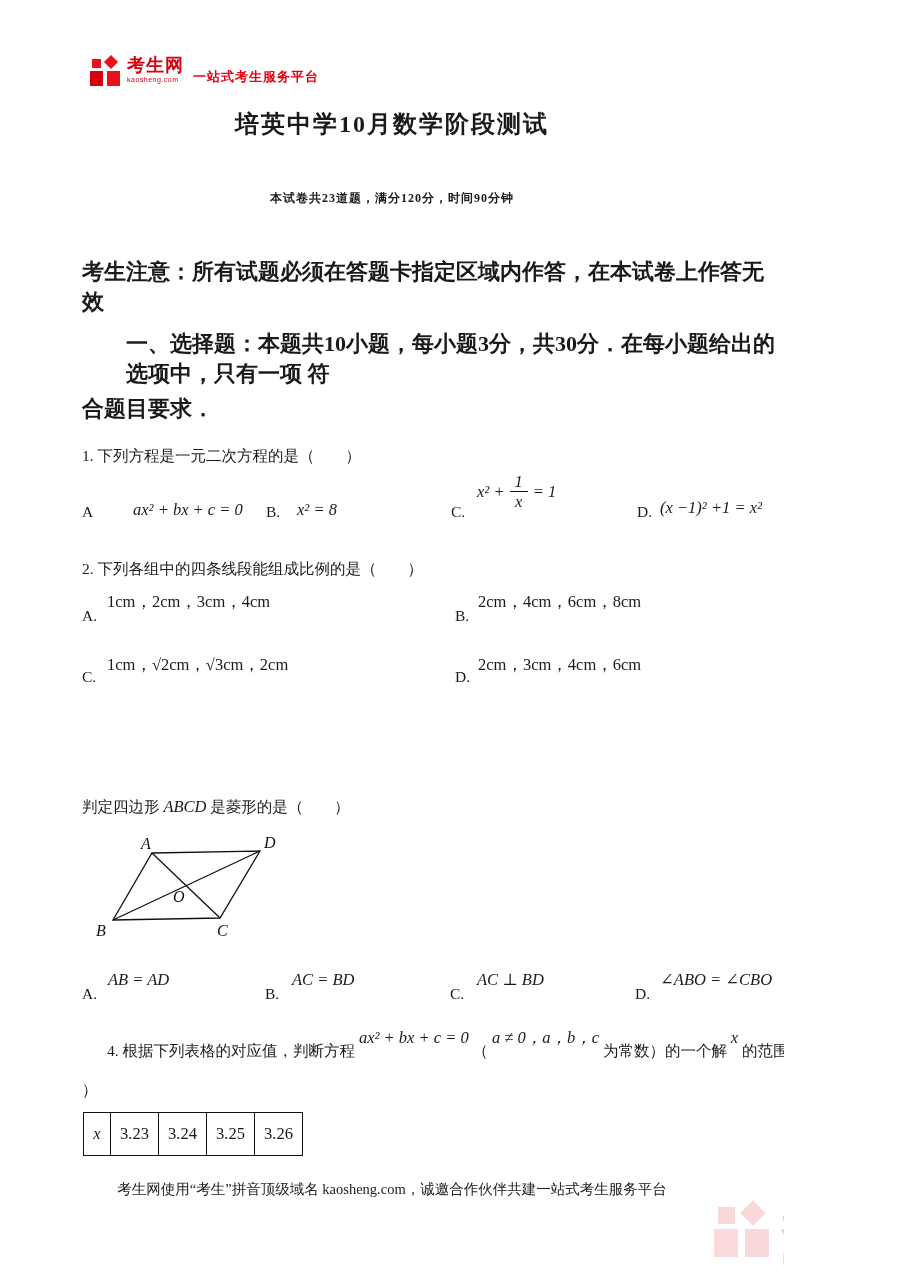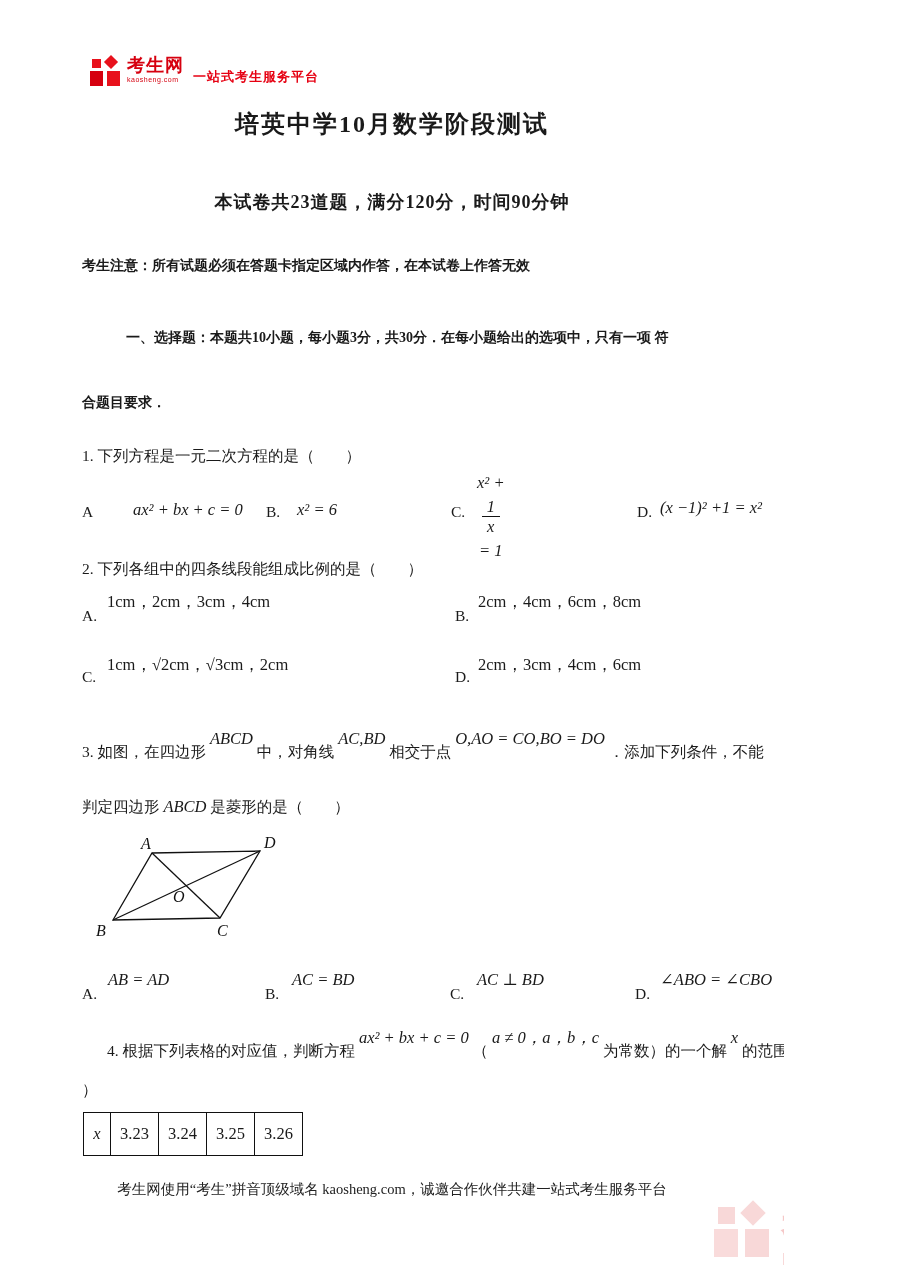--- a/index.html
+++ b/index.html
@@ -22,22 +22,22 @@
   .logo-icon .b4{left:17px;top:15px;width:13px;height:15px;}
   .logo-textcol{margin-left:5px;line-height:1;}
   .logo-brand{font-family:"Liberation Sans","DejaVu Sans",sans-serif;font-weight:700;
     color:#d6000f;font-size:18px;letter-spacing:1px;}
   .logo-domain{font-family:"Liberation Sans","DejaVu Sans",sans-serif;color:#d6000f;
     font-size:7px;letter-spacing:.5px;margin-top:2px;}
   .logo-tagline{font-family:"Liberation Sans","DejaVu Sans",sans-serif;color:#e60012;
     font-size:13px;font-weight:700;margin:12px 0 0 9px;letter-spacing:1px;}
 
   .title{font-size:24px;letter-spacing:2px;}
-  .subtitle{font-size:18px;letter-spacing:1px;}
-  .notice,.secline{font-size:14px;}
+  .subtitle{font-size:12px;letter-spacing:1px;}
+  .notice,.secline{font-size:22px;}
   .stem{font-size:15.5px;}
   .optlabel{font-size:15.5px;}
   .optmath{font-size:16.5px;}
   .raised{position:relative;top:-13px;}
 
   .frac{display:inline-block;vertical-align:middle;text-align:center;line-height:1.05;font-style:italic;}
   .frac .fnum{display:block;border-bottom:1.3px solid #111;padding:0 5px 1px;}
   .frac .fden{display:block;padding-top:1px;}
   .cform{display:inline-flex;align-items:center;gap:5px;font-size:16.5px;}
 
@@ -95,23 +95,23 @@
   <div class="abs secline bold" style="left:82px;top:394px;">合题目要求．</div>
 
   <div class="abs stem" style="left:82px;top:446px;">
     <span>1.</span>
     <span>下列方程是一元二次方程的是（　　）</span>
   </div>
   <div class="abs" style="left:0;top:468px;width:900px;height:70px;">
     <span class="abs optlabel" style="left:82px;top:35px;">A</span>
     <span class="abs math optmath" style="left:133px;top:32px;">ax² + bx + c = 0</span>
     <span class="abs optlabel" style="left:266px;top:35px;">B.</span>
-    <span class="abs math optmath" style="left:297px;top:32px;">x² = 6</span>
+    <span class="abs math optmath" style="left:297px;top:32px;">x² = 8</span>
     <span class="abs optlabel" style="left:451px;top:35px;">C.</span>
-    <span class="abs cform" style="left:477px;top:5px;flex-direction:column;">
+    <span class="abs cform" style="left:477px;top:5px;">
       <span class="math">x² +</span>
       <span class="frac">
         <span class="fnum">1</span>
         <span class="fden">x</span>
       </span>
       <span class="math">= 1</span>
     </span>
     <span class="abs optlabel" style="left:637px;top:35px;">D.</span>
     <span class="abs math optmath" style="left:660px;top:30px;">(x −1)² +1 = x²</span>
   </div>
@@ -126,30 +126,20 @@
     <span class="abs optlabel" style="left:455px;top:19px;">B.</span>
     <span class="abs optmath" style="left:478px;top:3px;font-style:normal;">2cm，4cm，6cm，8cm</span>
   </div>
   <div class="abs" style="left:0;top:650px;width:900px;height:45px;">
     <span class="abs optlabel" style="left:82px;top:18px;">C.</span>
     <span class="abs optmath" style="left:107px;top:4px;font-style:normal;">1cm，√2cm，√3cm，2cm</span>
     <span class="abs optlabel" style="left:455px;top:18px;">D.</span>
     <span class="abs optmath" style="left:478px;top:4px;font-style:normal;">2cm，3cm，4cm，6cm</span>
   </div>
 
-  <div class="abs stem" style="left:82px;top:742px;width:790px;">
-    <span>3.</span>
-    <span>如图，在四边形</span>
-    <span class="math optmath raised">ABCD</span>
-    <span>中，对角线</span>
-    <span class="math optmath raised">AC,BD</span>
-    <span>相交于点</span>
-    <span class="math optmath raised">O,AO = CO,BO = DO</span>
-    <span>．添加下列条件，不能</span>
-  </div>
   <div class="abs stem" style="left:82px;top:797px;">
     <span>判定四边形</span>
     <span class="math optmath">ABCD</span>
     <span>是菱形的是（　　）</span>
   </div>
 
   <svg class="abs diag" style="left:88px;top:836px;" width="210" height="108" viewBox="0 0 210 108">
     <polygon points="64,17 172,15 132,82 25,84" transform="" points-desc="outline"></polygon>
     <line x1="64" y1="17" x2="132" y2="82"></line>
     <line x1="25" y1="84" x2="172" y2="15"></line>

